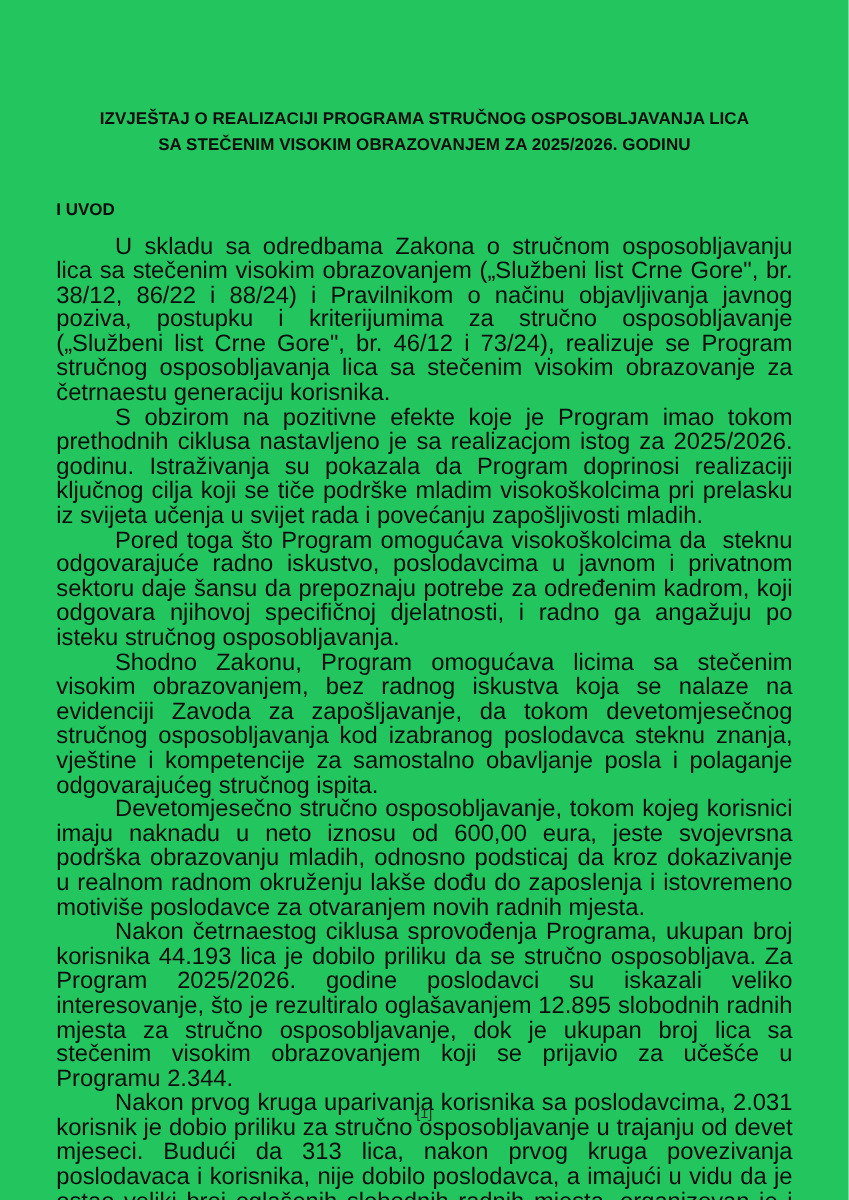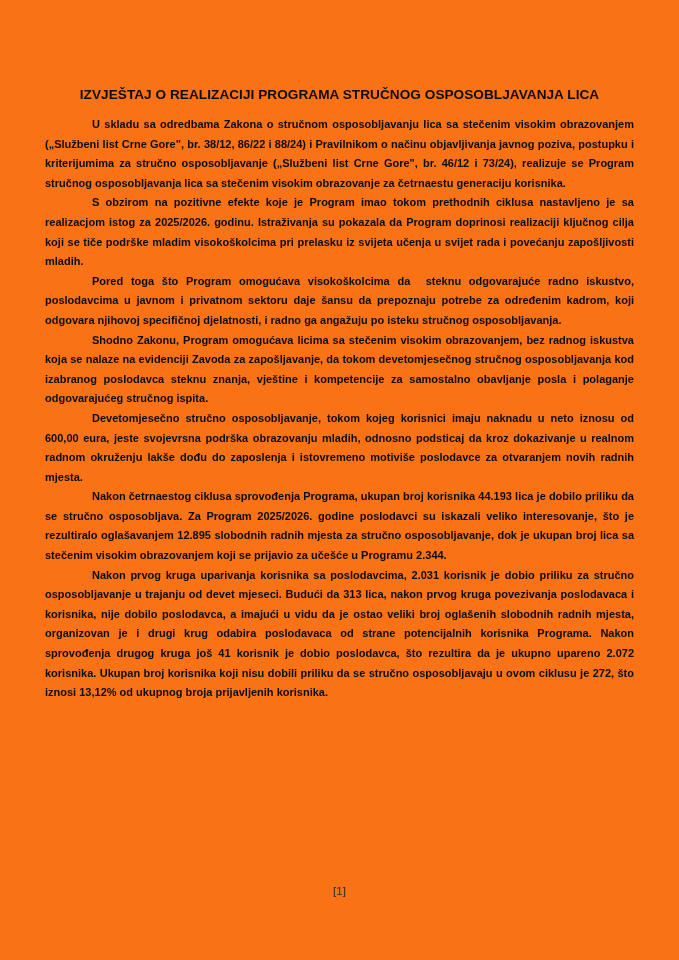--- a/index.html
+++ b/index.html
@@ -12,21 +12,21 @@
     font-family: "Liberation Sans", sans-serif;
     color: #0d0d0d;
     -webkit-font-smoothing: antialiased;
   }
 
   .page {
     position: relative;
     width: 679px;
     height: 960px;
     margin: 0 auto;
-    background: #f97316;
+    background: #22c55e;
     box-sizing: border-box;
     overflow: hidden;
   }
 
   .content {
     position: absolute;
     left: 45px;
     top: 0;
     width: 589px;
   }
@@ -54,28 +54,27 @@
     line-height: 19.5px;
     text-align: left;
   }
 
   
   .body-block {
     padding-top: 10px;
   }
   p.para {
     margin: 0;
-    font-size: 11px;
+    font-size: 19px;
     line-height: 19.6px;
     text-align: justify;
     text-justify: inter-word;
     text-indent: 47px;
     white-space: pre-wrap;
     hyphens: none;
-    font-weight: bold;
   }
 
   
   .page-number {
     position: absolute;
     left: 0;
     right: 0;
     top: 884px;
     text-align: center;
     font-size: 11.5px;
@@ -85,22 +84,24 @@
 </style>
 </head>
 <body>
 
 <div class="page">
 
   <div class="content">
 
     <h1 class="doc-title">
       <span class="title-line">IZVJEŠTAJ O REALIZACIJI PROGRAMA STRUČNOG OSPOSOBLJAVANJA LICA</span>
+      <span class="title-line">SA STEČENIM VISOKIM OBRAZOVANJEM ZA 2025/2026. GODINU</span>
     </h1>
 
+    <h2 class="section-heading">I UVOD</h2>
 
     <div class="body-block">
       <p class="para">U skladu sa odredbama Zakona o stručnom osposobljavanju lica sa stečenim visokim obrazovanjem („Službeni list Crne Gore", br. 38/12, 86/22 i 88/24) i Pravilnikom o načinu objavljivanja javnog poziva, postupku i kriterijumima za stručno osposobljavanje („Službeni list Crne Gore", br. 46/12 i 73/24), realizuje se Program stručnog osposobljavanja lica sa stečenim visokim obrazovanje za četrnaestu generaciju korisnika.</p>
       <p class="para">S obzirom na pozitivne efekte koje je Program imao tokom prethodnih ciklusa nastavljeno je sa realizacjom istog za 2025/2026. godinu. Istraživanja su pokazala da Program doprinosi realizaciji ključnog cilja koji se tiče podrške mladim visokoškolcima pri prelasku iz svijeta učenja u svijet rada i povećanju zapošljivosti mladih.</p>
       <p class="para">Pored toga što Program omogućava visokoškolcima da  steknu odgovarajuće radno iskustvo, poslodavcima u javnom i privatnom sektoru daje šansu da prepoznaju potrebe za određenim kadrom, koji odgovara njihovoj specifičnoj djelatnosti, i radno ga angažuju po isteku stručnog osposobljavanja.</p>
       <p class="para">Shodno Zakonu, Program omogućava licima sa stečenim visokim obrazovanjem, bez radnog iskustva koja se nalaze na evidenciji Zavoda za zapošljavanje, da tokom devetomjesečnog stručnog osposobljavanja kod izabranog poslodavca steknu znanja, vještine i kompetencije za samostalno obavljanje posla i polaganje odgovarajućeg stručnog ispita.</p>
       <p class="para">Devetomjesečno stručno osposobljavanje, tokom kojeg korisnici imaju naknadu u neto iznosu od 600,00 eura, jeste svojevrsna podrška obrazovanju mladih, odnosno podsticaj da kroz dokazivanje u realnom radnom okruženju lakše dođu do zaposlenja i istovremeno motiviše poslodavce za otvaranjem novih radnih mjesta.</p>
       <p class="para">Nakon četrnaestog ciklusa sprovođenja Programa, ukupan broj korisnika 44.193 lica je dobilo priliku da se stručno osposobljava. Za Program 2025/2026. godine poslodavci su iskazali veliko interesovanje, što je rezultiralo oglašavanjem 12.895 slobodnih radnih mjesta za stručno osposobljavanje, dok je ukupan broj lica sa stečenim visokim obrazovanjem koji se prijavio za učešće u Programu 2.344.</p>
       <p class="para">Nakon prvog kruga uparivanja korisnika sa poslodavcima, 2.031 korisnik je dobio priliku za stručno osposobljavanje u trajanju od devet mjeseci. Budući da 313 lica, nakon prvog kruga povezivanja poslodavaca i korisnika, nije dobilo poslodavca, a imajući u vidu da je ostao veliki broj oglašenih slobodnih radnih mjesta, organizovan je i drugi krug odabira poslodavaca od strane potencijalnih korisnika Programa. Nakon sprovođenja drugog kruga još 41 korisnik je dobio poslodavca, što rezultira da je ukupno upareno 2.072 korisnika. Ukupan broj korisnika koji nisu dobili priliku da se stručno osposobljavaju u ovom ciklusu je 272, što iznosi 13,12% od ukupnog broja prijavljenih korisnika.</p>
     </div>

